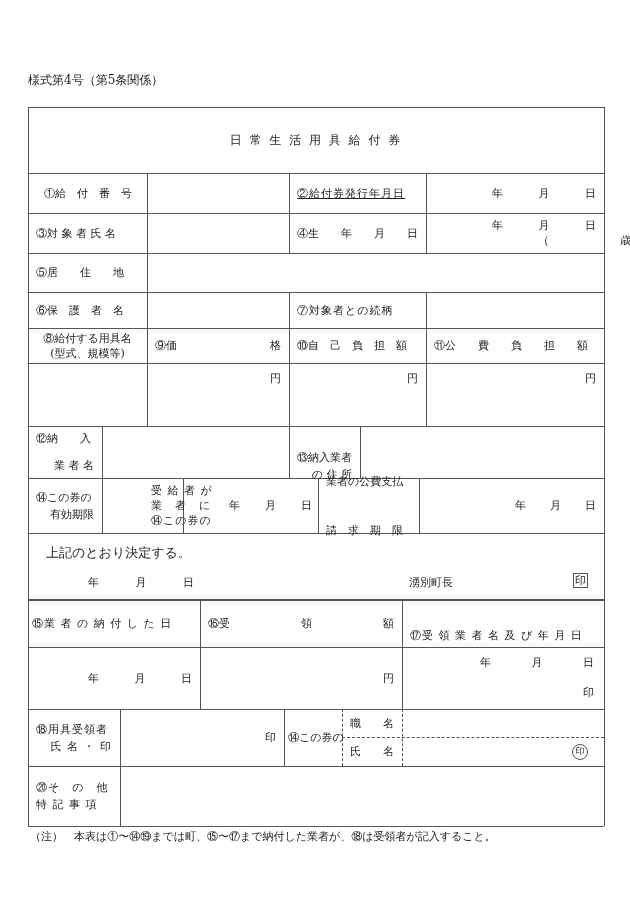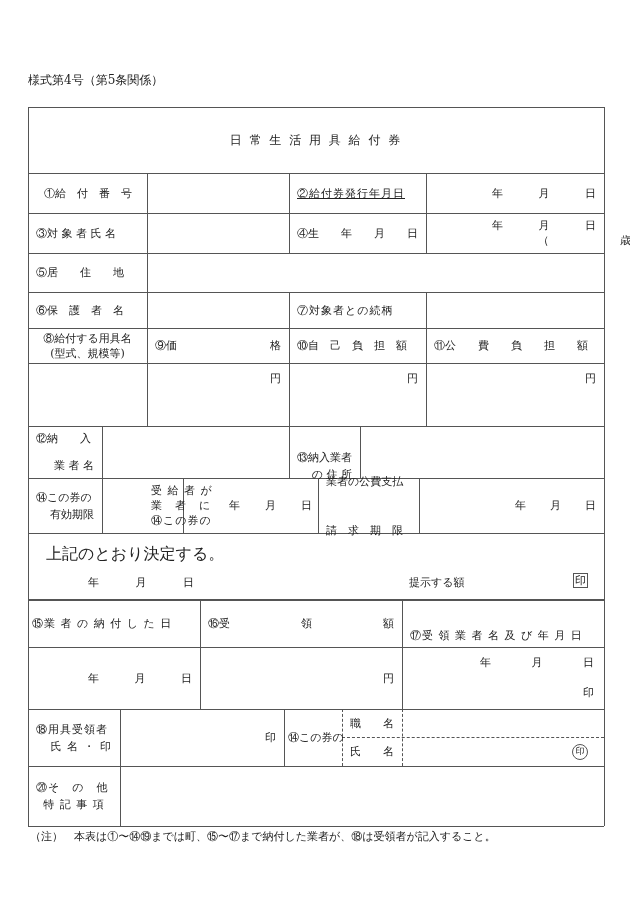--- a/index.html
+++ b/index.html
@@ -159,27 +159,27 @@
   <span>請　求　期　限</span>
 </div>
 <div class="cell" style="left:419px;top:478px;width:185px;height:55px;padding:0 8px 0 96px;">
   <div class="spread">
       <span>年</span>
       <span>月</span>
       <span>日</span>
     </div>
 </div>
 
-<div class="abs" style="left:46px;top:544px;font-size:16px;">上記のとおり決定する。</div>
+<div class="abs" style="left:46px;top:544px;font-size:13px;">上記のとおり決定する。</div>
 <div class="abs" style="left:88px;top:575px;width:106px;display:flex;justify-content:space-between;">
   <span>年</span>
     <span>月</span>
     <span>日</span>
 </div>
-<div class="abs" style="left:409px;top:575px;">提示する額</div>
+<div class="abs" style="left:409px;top:575px;">湧別町長</div>
 <div class="abs seal-box" style="left:573px;top:573px;">印</div>
 
 <div class="cell" style="left:24px;top:599px;width:172px;height:48px;letter-spacing:1px;">⑮業 者 の 納 付 し た 日</div>
 <div class="cell jl" style="left:200px;top:599px;width:202px;height:48px;">
   <span>⑯受</span>
     <span>領</span>
     <span>額</span>
 </div>
 <div class="cell" style="left:402px;top:599px;width:202px;height:48px;letter-spacing:1px;margin-top:12px;">⑰受 領 業 者 名 及 び 年 月 日</div>
 
@@ -212,17 +212,17 @@
 <div class="cell" style="left:284px;top:709px;width:58px;height:57px;padding:0 4px;">⑭この券の</div>
 <div class="cell" style="left:342px;top:709px;width:60px;height:28px;">職　　名</div>
 <div class="cell" style="left:402px;top:709px;width:202px;height:28px;"></div>
 <div class="cell" style="left:342px;top:737px;width:60px;height:29px;">氏　　名</div>
 <div class="cell jr" style="left:402px;top:737px;width:202px;height:29px;padding-right:16px;">
   <span class="seal-circle">印</span>
 </div>
 
 <div class="cell two" style="left:28px;top:766px;width:92px;height:60px;letter-spacing:1px;">
   <span>⑳そ　の　他</span>
-  <span style="text-align:center;">特 記 事 項</span>
+  <span style="text-align:left;">特 記 事 項</span>
 </div>
 <div class="cell" style="left:120px;top:766px;width:484px;height:60px;"></div>
 
 <div class="abs" style="left:30px;top:829px;font-size:11px;">（注）　本表は①〜⑭⑲までは町、⑮〜⑰まで納付した業者が、⑱は受領者が記入すること。</div>
 
 </body></html>

